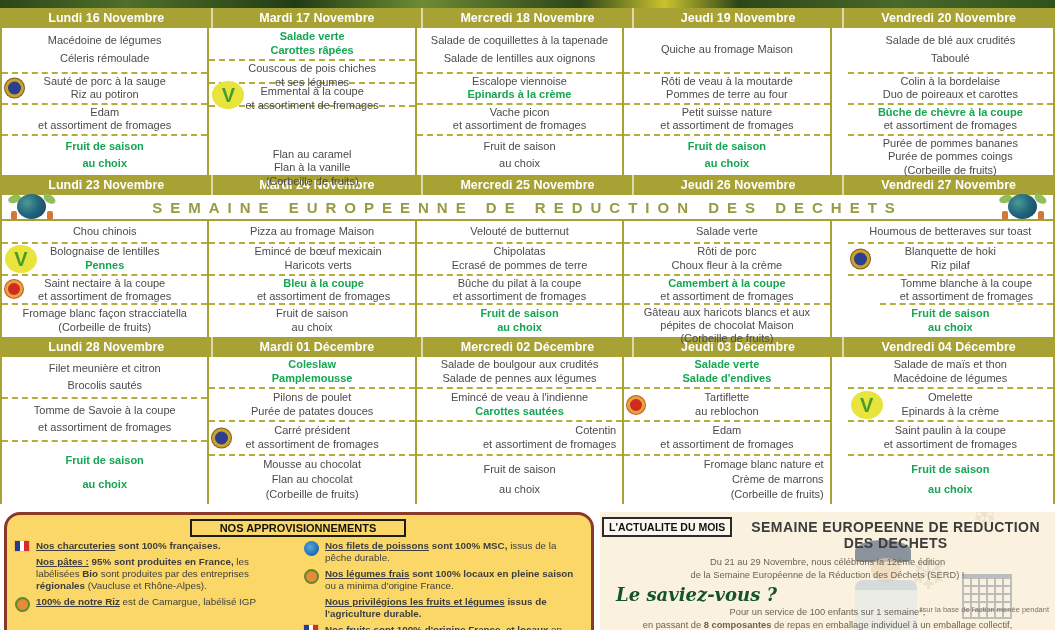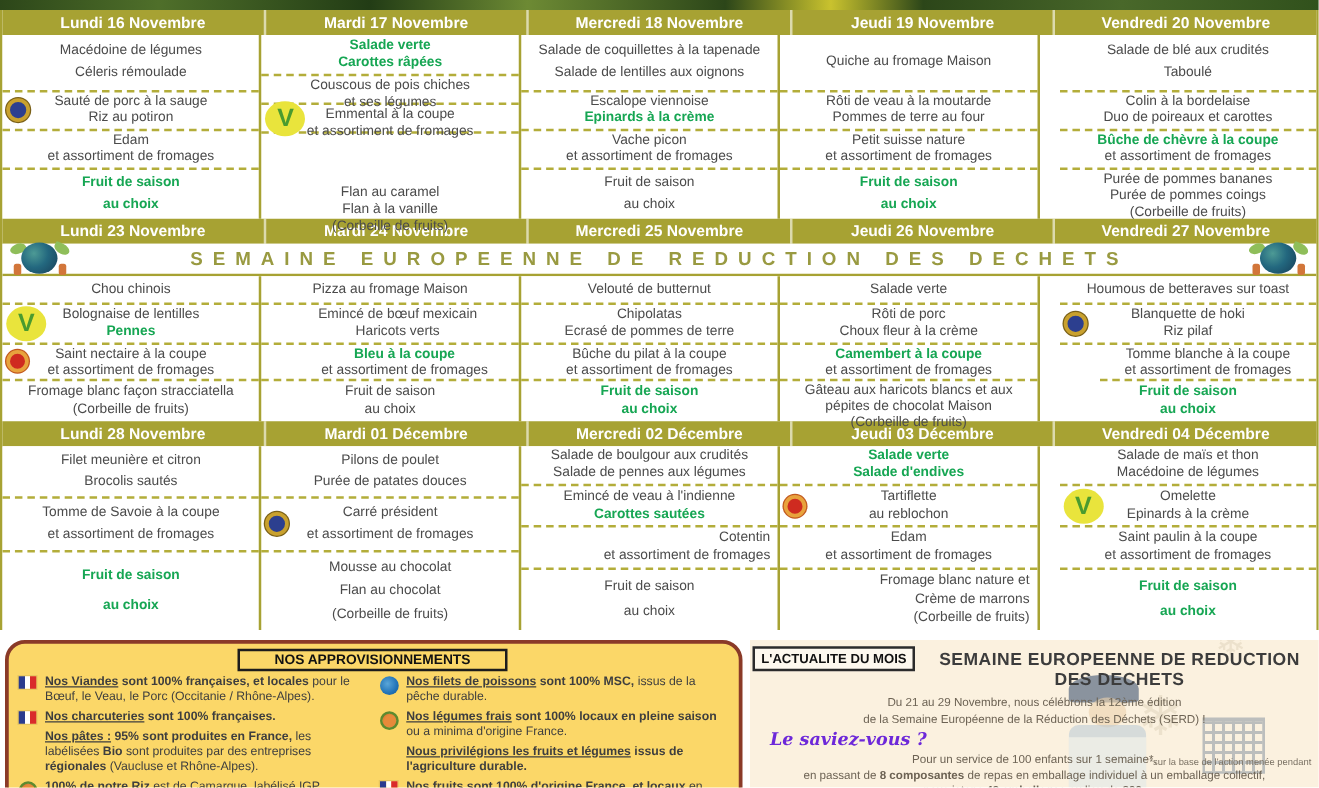--- a/index.html
+++ b/index.html
@@ -99,21 +99,21 @@
   .news-inner{position:relative;z-index:1;}
   .news-head{display:flex;align-items:flex-start;gap:8px;padding:5px 4px 0 2px;}
   .news-label{
     border:2px solid #2b2b2b;background:#fdf8ee;font-weight:bold;font-size:10.5px;
     color:#111;padding:2px 5px;white-space:nowrap;
   }
   .news-title{flex:1;text-align:center;font-weight:bold;font-size:14px;color:#3c3c3c;letter-spacing:.4px;padding-top:2px;}
   .news-intro{text-align:center;font-size:9.3px;color:#6d6354;margin-top:5px;line-height:1.35;}
   .news-question{
     font-family:"DejaVu Serif", serif;font-style:italic;font-weight:bold;
-    font-size:14px;color:#6d28d9;margin:3px 0 0 16px;
+    font-size:18px;color:#14532d;margin:3px 0 0 16px;
   }
   .news-body{text-align:center;font-size:9.3px;color:#6d6354;line-height:1.35;margin-top:1px;}
   .footnote{position:absolute;right:6px;bottom:16px;font-size:7.5px;color:#7a7163;z-index:1;}
   b{font-weight:bold;}
 </style>
 </head>
 <body>
 
 <div class="top-strip"></div>
 
@@ -350,20 +350,24 @@
         <div class="section dashed" style="flex-grow: 33;">
           <div class="line">Tomme de Savoie à la coupe</div>
           <div class="line">et assortiment de fromages</div>
         </div>
         <div class="section" style="flex-grow: 51;">
           <div class="line green">Fruit de saison</div>
           <div class="line green">au choix</div>
         </div>
       </div>
       <div class="day-cell">
+        <div class="section dashed" style="flex-grow: 31;">
+          <div class="line green">Coleslaw</div>
+          <div class="line green">Pamplemousse</div>
+        </div>
         <div class="section dashed" style="flex-grow: 32;">
           <div class="line">Pilons de poulet</div>
           <div class="line">Purée de patates douces</div>
         </div>
         <div class="section dashed" style="flex-grow: 33;">
           <div class="badge badge-igp"></div>
           <div class="line">Carré président</div>
           <div class="line">et assortiment de fromages</div>
         </div>
         <div class="section" style="flex-grow: 51;">
@@ -429,30 +433,20 @@
           <div class="line green">au choix</div>
         </div>
       </div>
     </div>
   </div>
 
 <div class="sourcing">
   <div class="sourcing-title">NOS APPROVISIONNEMENTS</div>
   <div class="sourcing-cols">
     <div class="s-col" id="s-col1">
-        <div class="s-item">
-          <div class="icon-slot">
-            <div class="flag">
-              <span class="b"></span>
-              <span class="w"></span>
-              <span class="r"></span>
-            </div>
-          </div>
-          <div class="s-text"><span class="lead">Nos Viandes</span><span> </span><b>sont 100% françaises, et locales</b><span> pour le Bœuf, le Veau, le Porc (Occitanie / Rhône-Alpes).</span></div>
-        </div>
         <div class="s-item">
           <div class="icon-slot">
             <div class="flag">
               <span class="b"></span>
               <span class="w"></span>
               <span class="r"></span>
             </div>
           </div>
           <div class="s-text"><span class="lead">Nos charcuteries</span><span> </span><b>sont 100% françaises.</b><span></span></div>
         </div>

